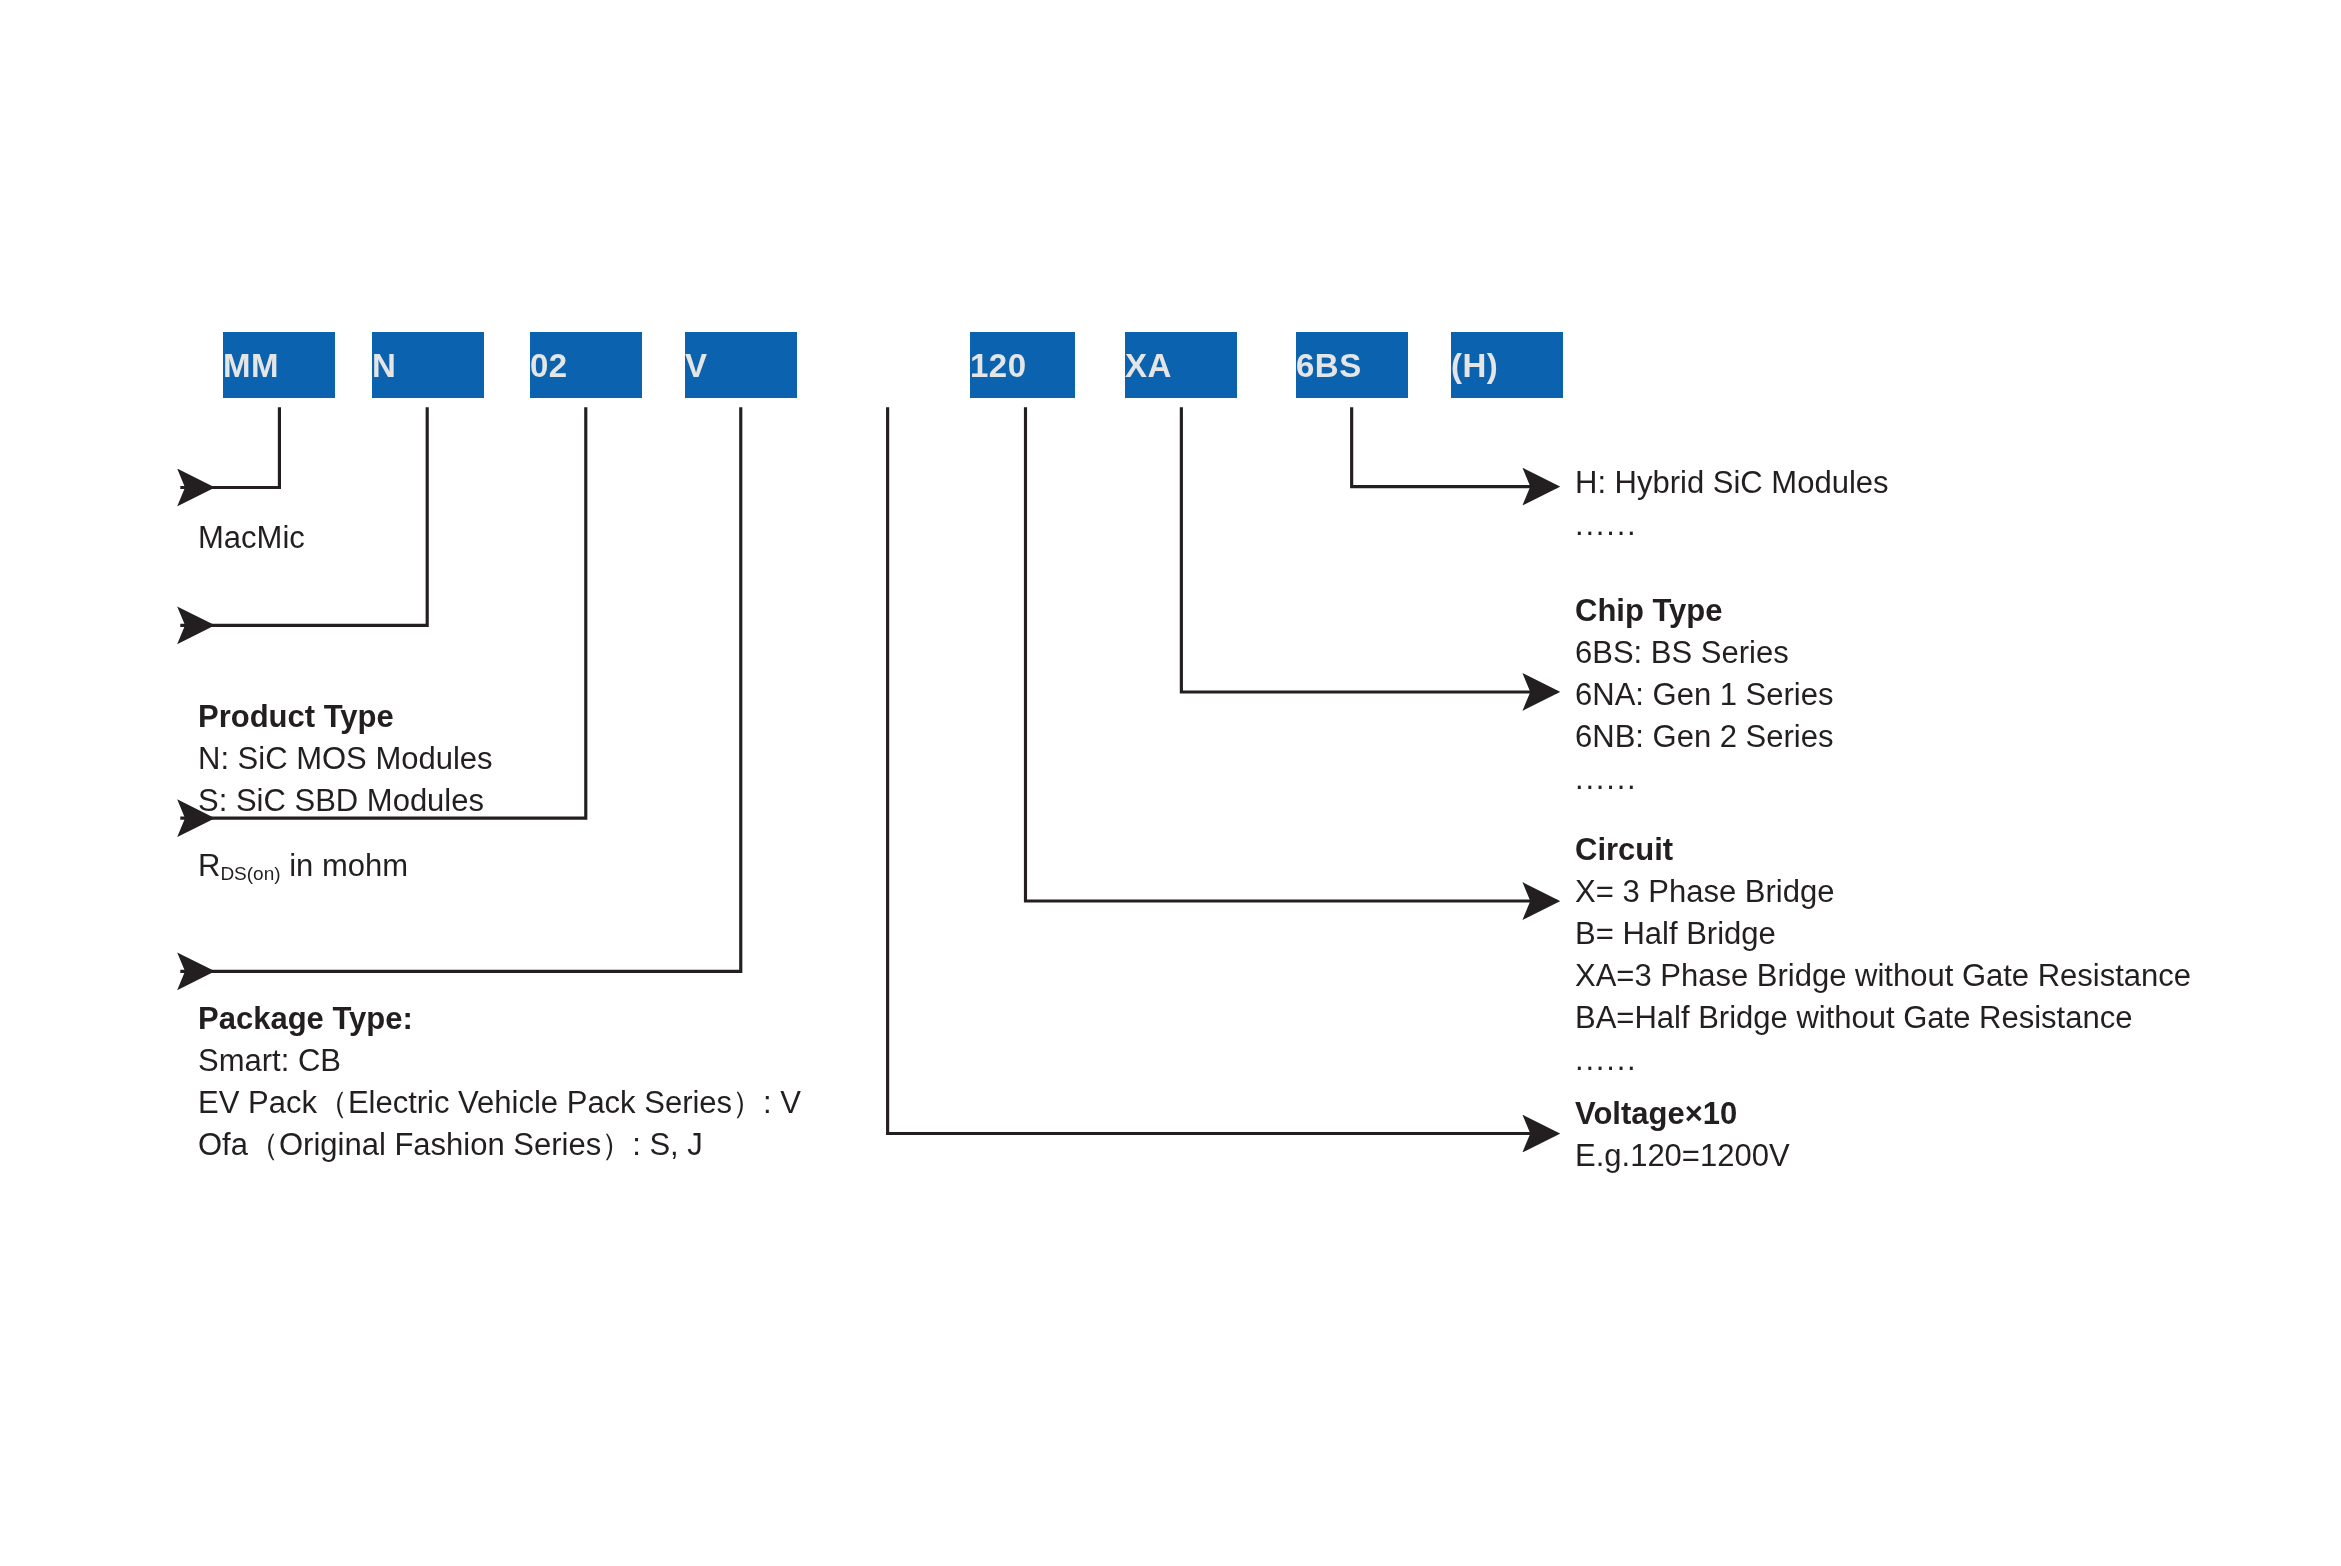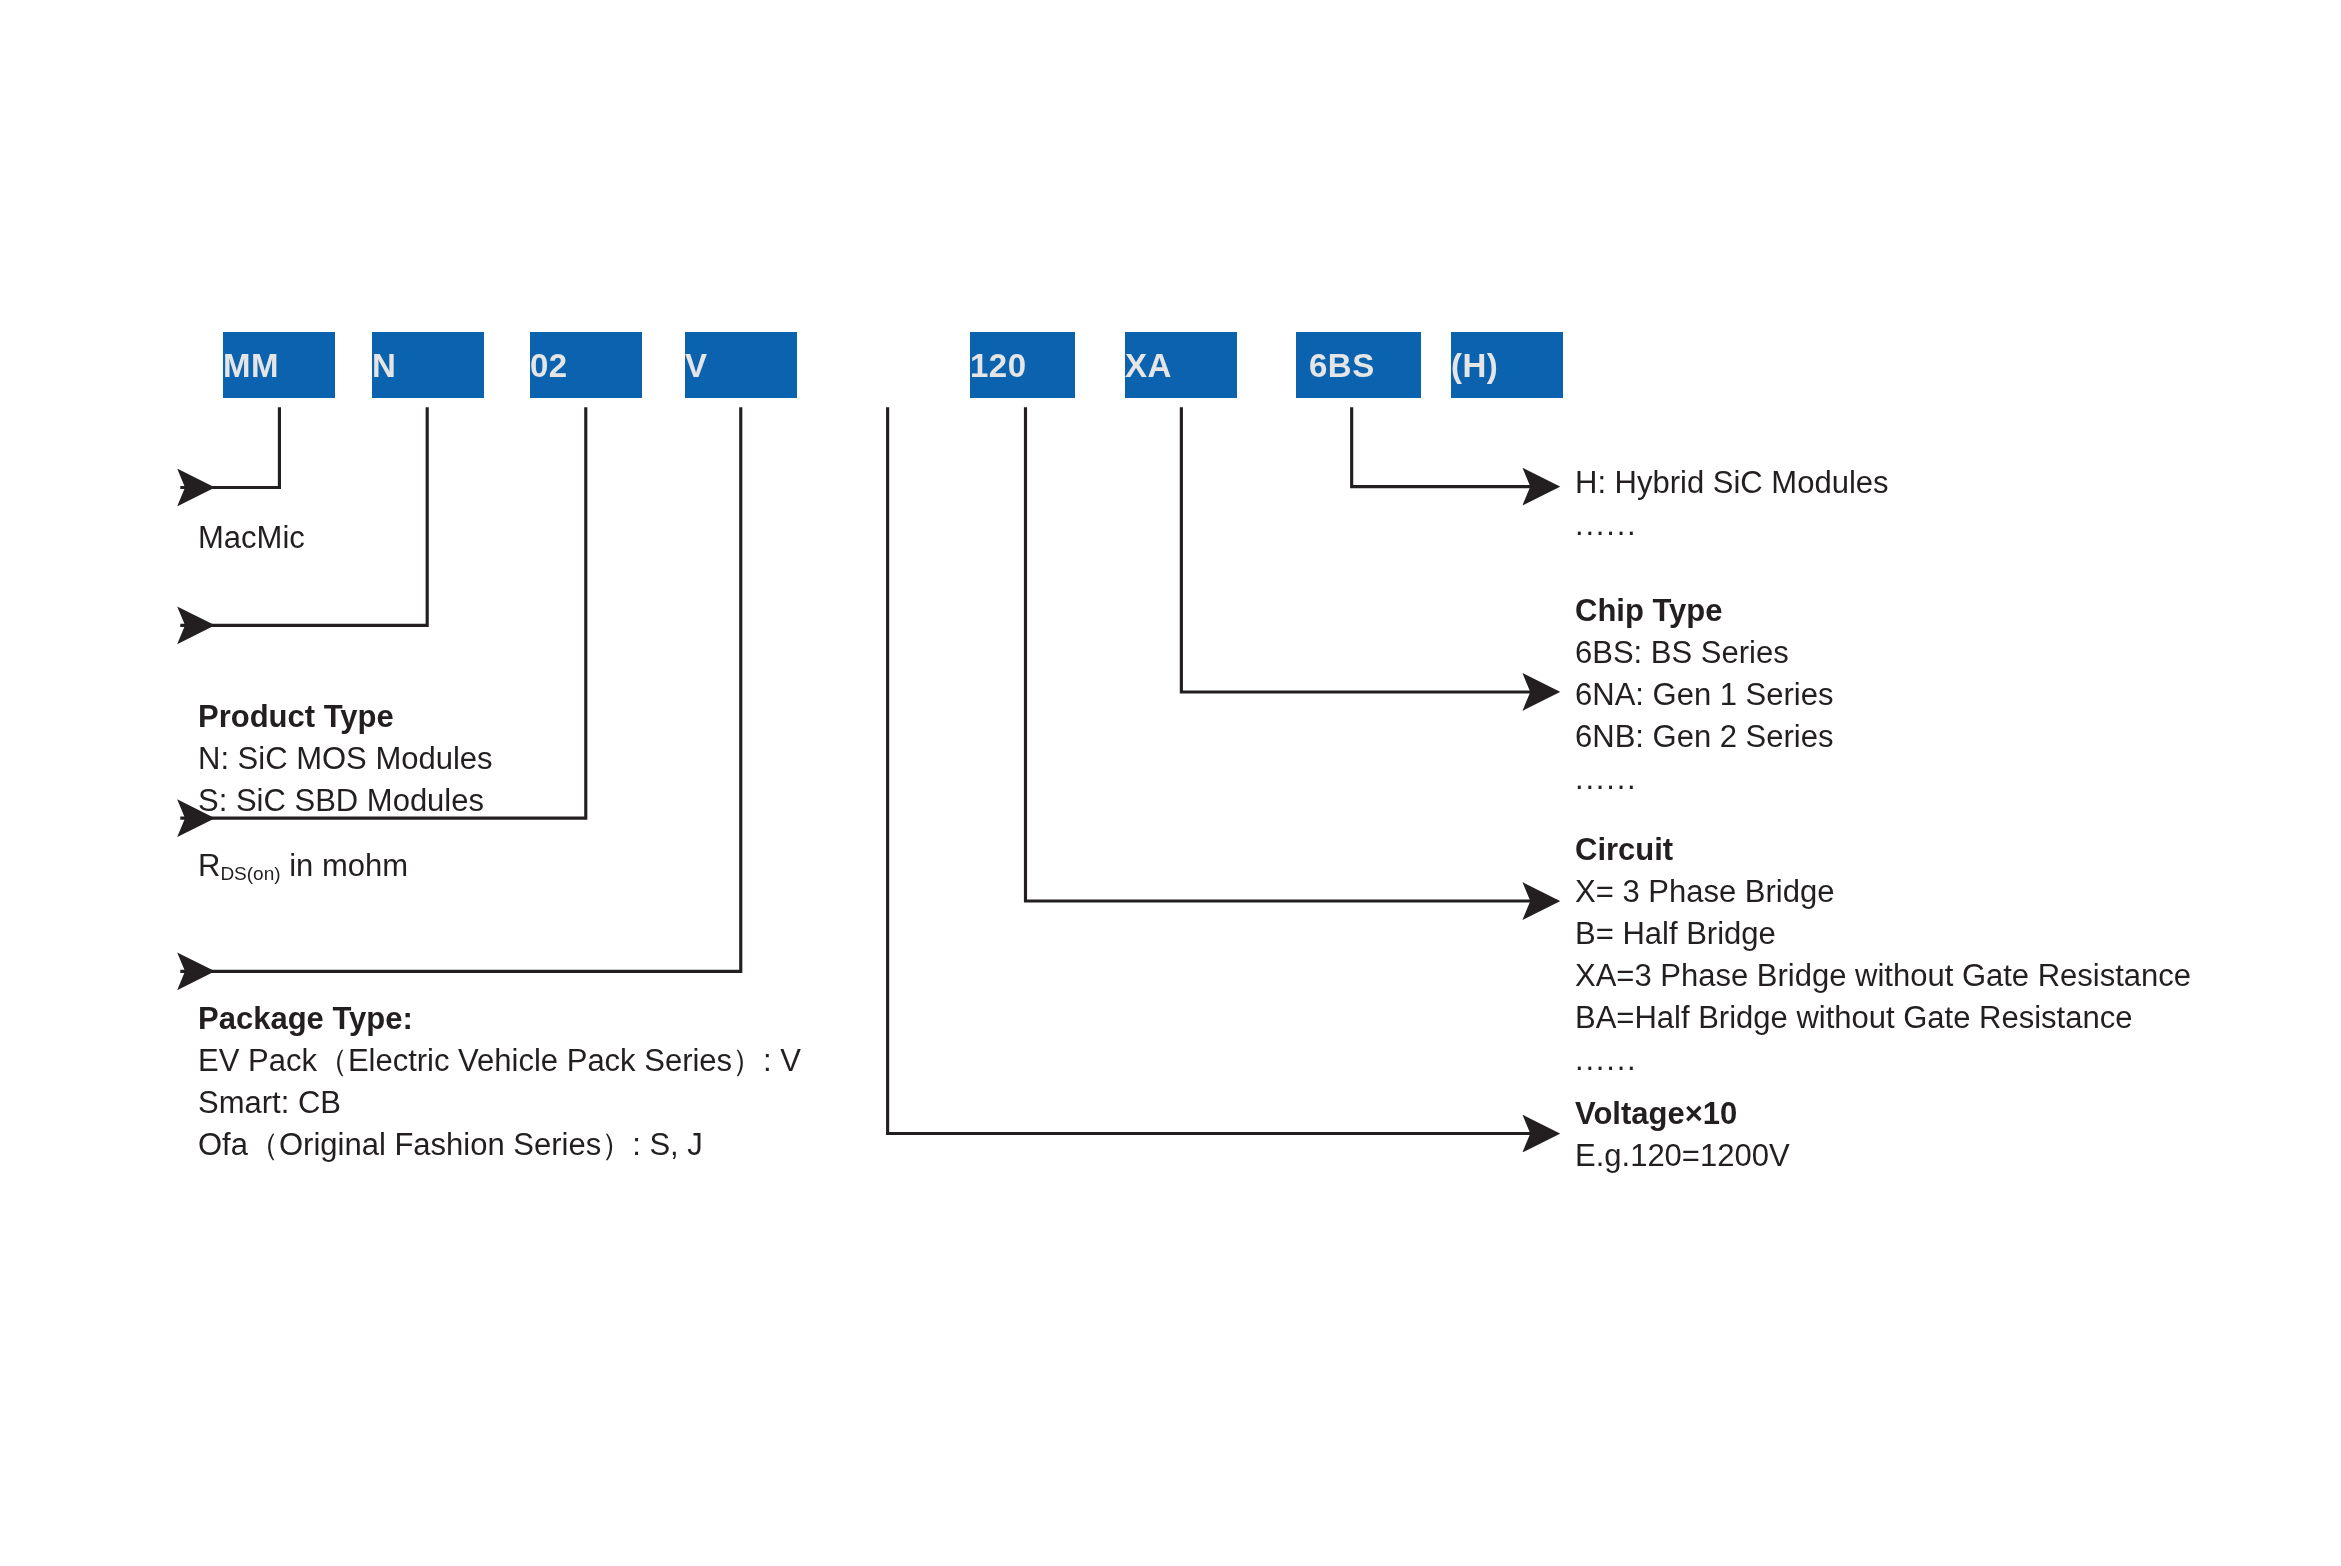--- a/index.html
+++ b/index.html
@@ -79,21 +79,21 @@
   </div>
   <div class="code-box" style="left:685px; top:332px; width:112px;">
     <span>V</span>
   </div>
   <div class="code-box" style="left:970px; top:332px; width:105px;">
     <span>120</span>
   </div>
   <div class="code-box" style="left:1125px; top:332px; width:112px;">
     <span>XA</span>
   </div>
-  <div class="code-box" style="left:1296px; top:332px; width:112px;padding-left:13px;">
+  <div class="code-box" style="left:1296px; top:332px; width:112px;">
     <span>6BS</span>
   </div>
   <div class="code-box" style="left:1451px; top:332px; width:112px;">
     <span>(H)</span>
   </div>
 
   <svg id="connectors" viewBox="0 0 2599 1738">
     <defs>
       <marker id="arrow-left" viewBox="0 0 12 12" refX="11" refY="6" markerWidth="12" markerHeight="12" orient="auto-start-reverse">
         <path d="M 12 0 L 0 6 L 12 12 L 9.5 6 Z" fill="#231f20"></path>
@@ -129,22 +129,22 @@
     <span class="ln">N: SiC MOS Modules</span>
     <span class="ln">S: SiC SBD Modules</span>
   </div>
 
   <div class="txt-block" style="left:198px; top:845px;">
     <span class="ln"><span>R</span><span class="sub">DS(on)</span><span> in mohm</span></span>
   </div>
 
   <div class="txt-block" style="left:198px; top:998px;">
     <span class="ln hd">Package Type:</span>
+    <span class="ln">Smart: CB</span>
     <span class="ln">EV Pack（Electric Vehicle Pack Series）:  V</span>
-    <span class="ln">Smart: CB</span>
     <span class="ln">Ofa（Original Fashion Series）: S, J</span>
   </div>
 
   <div class="txt-block" style="left:1575px; top:462px;">
     <span class="ln">H: Hybrid SiC Modules</span>
     <span class="ln dots">......</span>
   </div>
 
   <div class="txt-block" style="left:1575px; top:590px;">
     <span class="ln hd">Chip Type</span>

